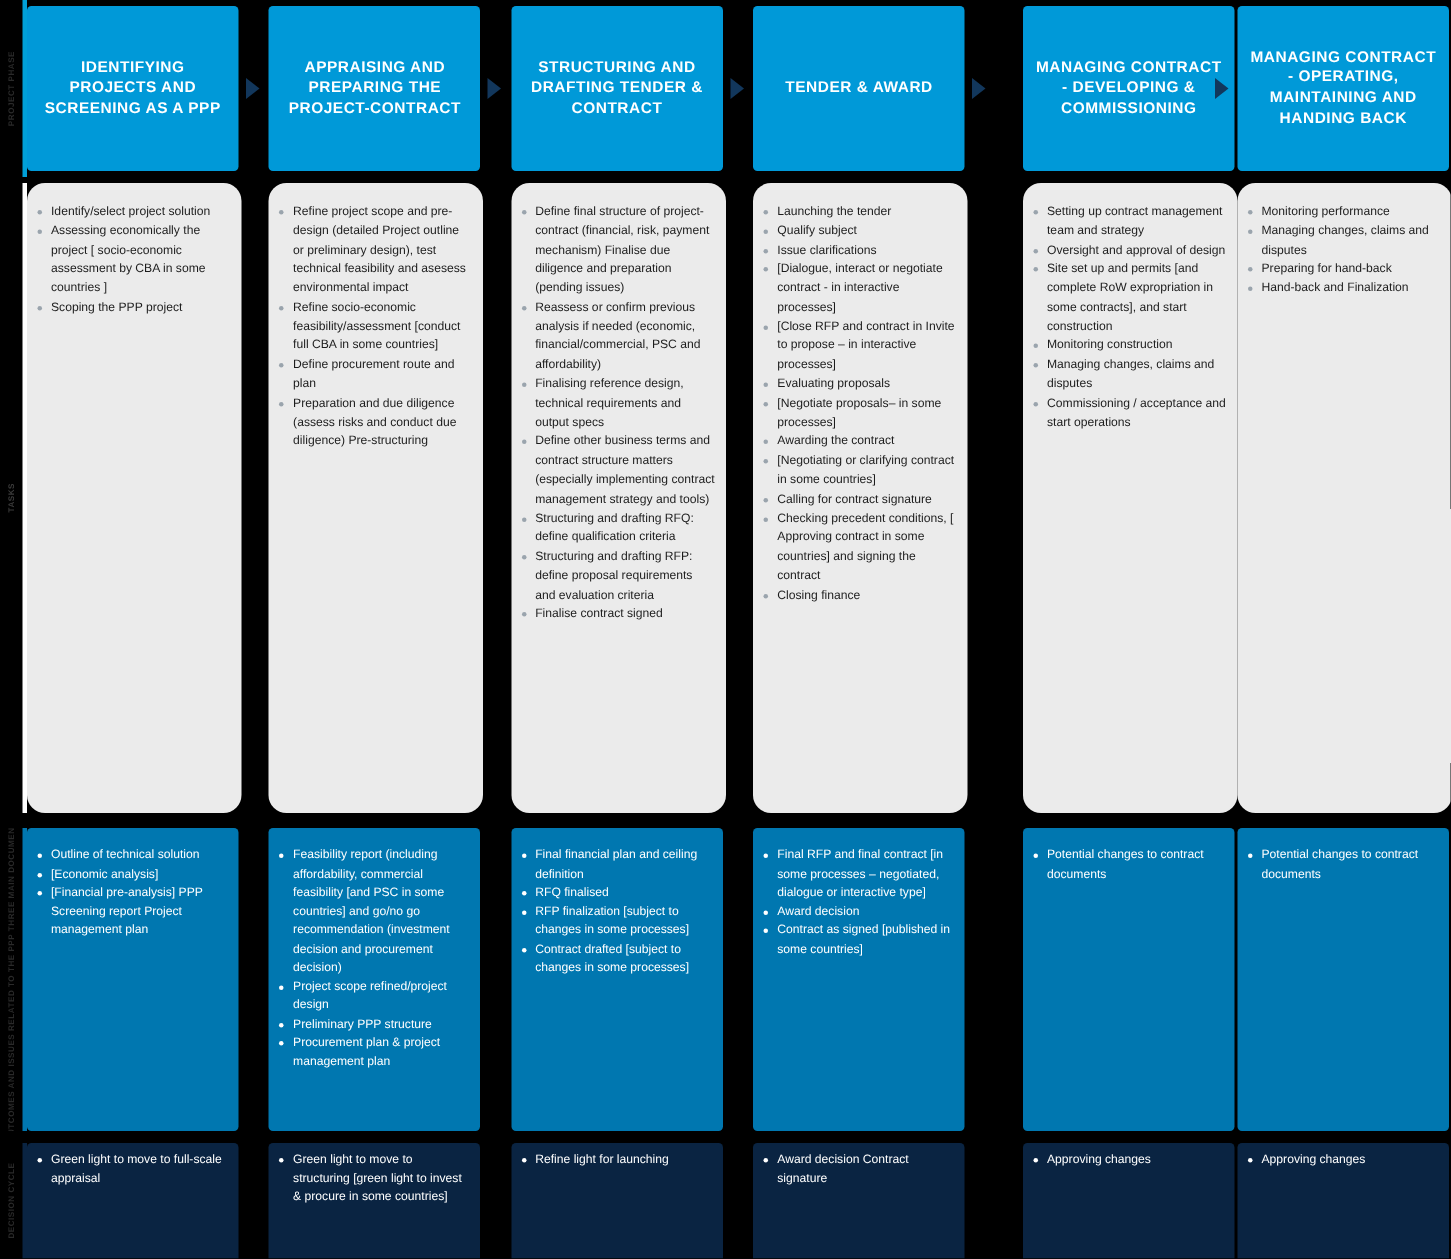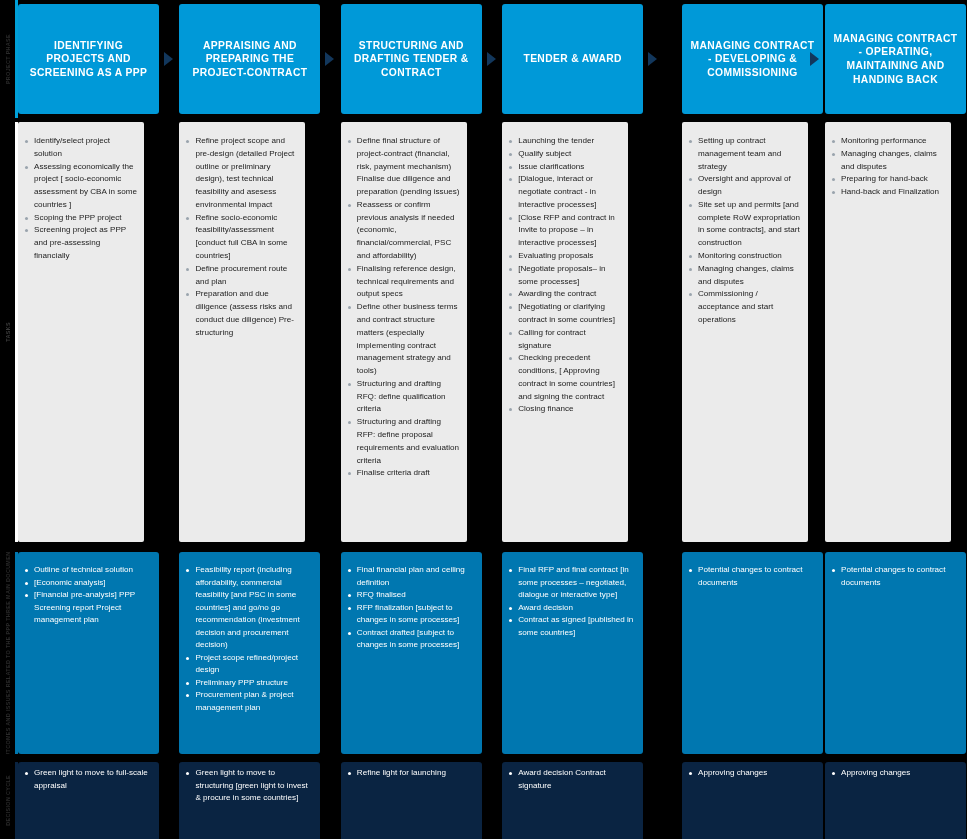--- a/index.html
+++ b/index.html
@@ -126,24 +126,24 @@
   .arrow.a1 { left: 307.4px; }
   .arrow.a2 { left: 468.8px; }
   .arrow.a3 { left: 630.2px; }
   .arrow.a4 { left: 791.6px; }
 
   
   .panel-activities {
     position: absolute;
     top: 122px;
     left: 0;
-    width: 126px;
+    width: 143px;
     height: 420px;
     background: #ebebeb;
-    border-radius: 2px;
+    border-radius: 12px;
     padding: 13px 7px 8px 6px;
     overflow: hidden;
   }
   .panel-activities ul { list-style: none; }
   .panel-activities li {
     position: relative;
     padding-left: 10px;
     color: #1c1c1c;
     font-size: 8.1px;
     line-height: 1.58;
@@ -253,21 +253,20 @@
 
     <div class="col c0">
       <div class="phase">
         <div class="phase-title">IDENTIFYING PROJECTS AND SCREENING AS A PPP</div>
       </div>
       <div class="panel-activities">
         <ul>
             <li>Identify/select project solution</li>
             <li>Assessing economically the project [ socio-economic assessment by CBA in some countries ]</li>
             <li>Scoping the PPP project</li>
-            <li>Screening project as PPP and pre-assessing financially</li>
           </ul>
       </div>
       <div class="panel-deliverables">
         <ul>
             <li>Outline of technical solution</li>
             <li>[Economic analysis]</li>
             <li>[Financial pre-analysis] PPP Screening report Project management plan</li>
           </ul>
       </div>
       <div class="panel-decision">
@@ -311,21 +310,21 @@
         <div class="phase-title">STRUCTURING AND DRAFTING TENDER &amp; CONTRACT</div>
       </div>
       <div class="panel-activities">
         <ul>
             <li>Define final structure of project-contract (financial, risk, payment mechanism) Finalise due diligence and preparation (pending issues)</li>
             <li>Reassess or confirm previous analysis if needed (economic, financial/commercial, PSC and affordability)</li>
             <li>Finalising reference design, technical requirements and output specs</li>
             <li>Define other business terms and contract structure matters (especially implementing contract management strategy and tools)</li>
             <li>Structuring and drafting RFQ: define qualification criteria</li>
             <li>Structuring and drafting RFP: define proposal requirements and evaluation criteria</li>
-            <li>Finalise criteria draft</li>
+            <li>Finalise contract signed</li>
           </ul>
       </div>
       <div class="panel-deliverables">
         <ul>
             <li>Final financial plan and ceiling definition</li>
             <li>RFQ finalised</li>
             <li>RFP finalization [subject to changes in some processes]</li>
             <li>Contract drafted [subject to changes in some processes]</li>
           </ul>
       </div>

